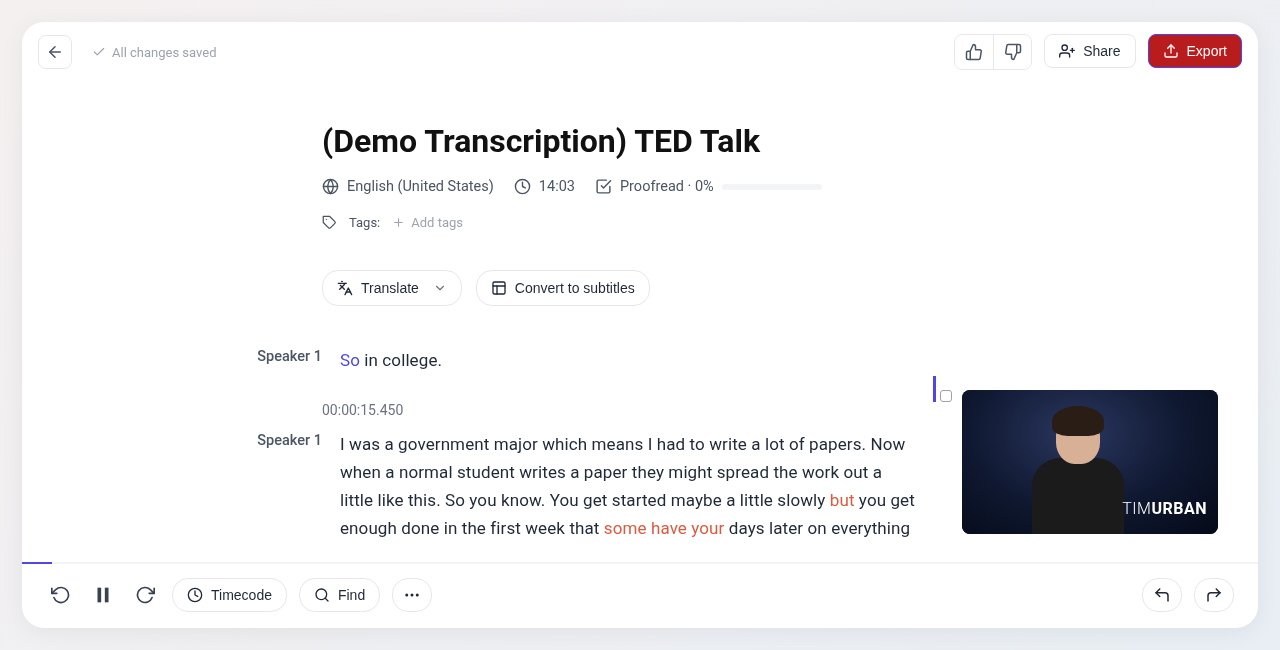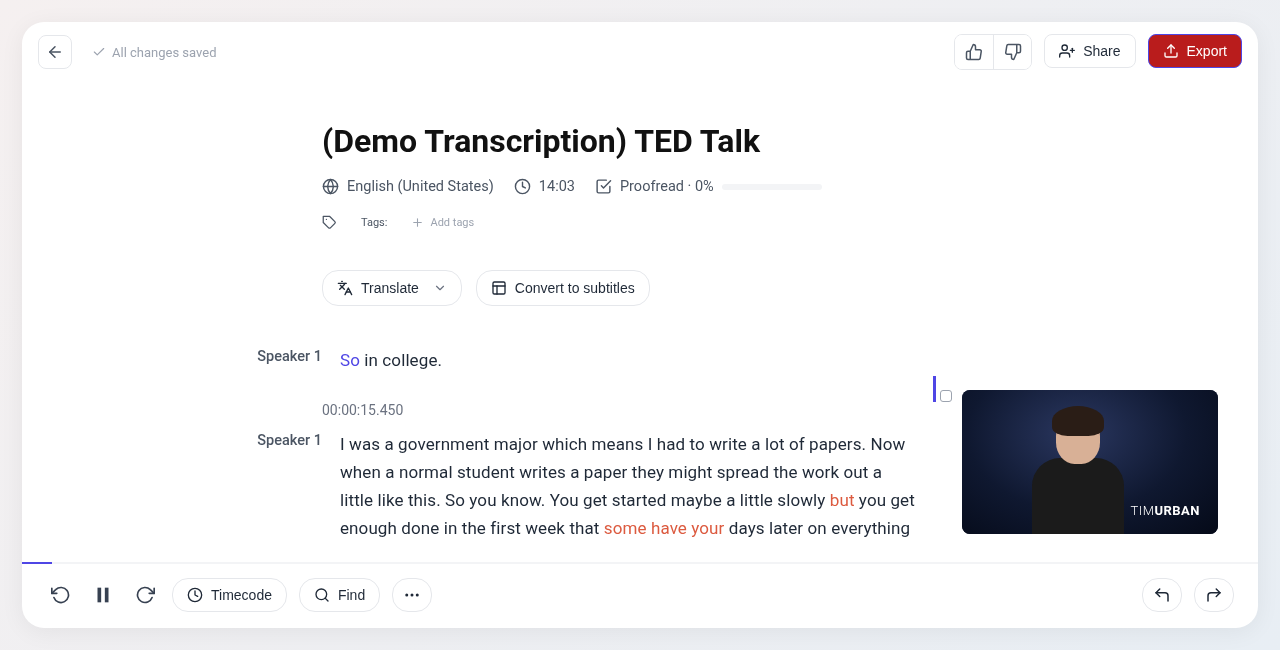--- a/index.html
+++ b/index.html
@@ -99,22 +99,22 @@
     color: #4b5563;
     font-size: 14.5px;
     margin-bottom: 20px;
   }
   .meta-item { display: inline-flex; align-items: center; gap: 8px; }
   .progress-track {
     width: 100px; height: 6px; background: #f3f4f6; border-radius: 4px;
     position: relative; display:inline-block;
   }
   .tags-row {
-    display: flex; align-items: center; gap: 24px;
-    color: #4b5563; font-size: 11px; margin-bottom: 40px;
+    display: flex; align-items: center; gap: 12px;
+    color: #4b5563; font-size: 13px; margin-bottom: 40px;
   }
   .add-tags { color: #9ca3af; display:inline-flex; align-items:center; gap:6px; cursor:pointer; }
 
   .action-row { display: flex; gap: 14px; margin-bottom: 40px; }
   .outline-btn {
     border: 1px solid #e5e7eb; background:#fff; border-radius: 16px;
     height: 36px; padding: 0 14px;
     display:inline-flex; align-items:center; gap:8px; font-size:14px; font-weight:500;
     cursor:pointer; color:#1f2937;
   }
@@ -171,22 +171,22 @@
   }
   .video-thumb .person .hair {
     position:absolute; top: 2px; left: 30px; width: 52px; height: 30px;
     border-radius: 50% 50% 30% 30%; background: #2a1d16;
   }
   .video-thumb .person .torso {
     position:absolute; top: 54px; left: 10px; width: 92px; height: 80px;
     border-radius: 28px 28px 0 0; background: #1b1b1b;
   }
   .video-thumb .caption {
-    position:absolute; right: 18px; bottom: 16px;
-    color: #fff; font-size: 13px; letter-spacing: 0.5px;
+    position:absolute; right: 11px; bottom: 16px;
+    color: #fff; font-size: 16px; letter-spacing: 0.5px;
   }
   .video-thumb .caption .thin { font-weight: 300; }
   .video-thumb .caption .bold { font-weight: 700; }
 
   
   .playbar-wrap { position: relative; }
   .progress-line {
     height: 2px; background: #f3f4f6; position: relative;
   }
   .progress-line .filled {

